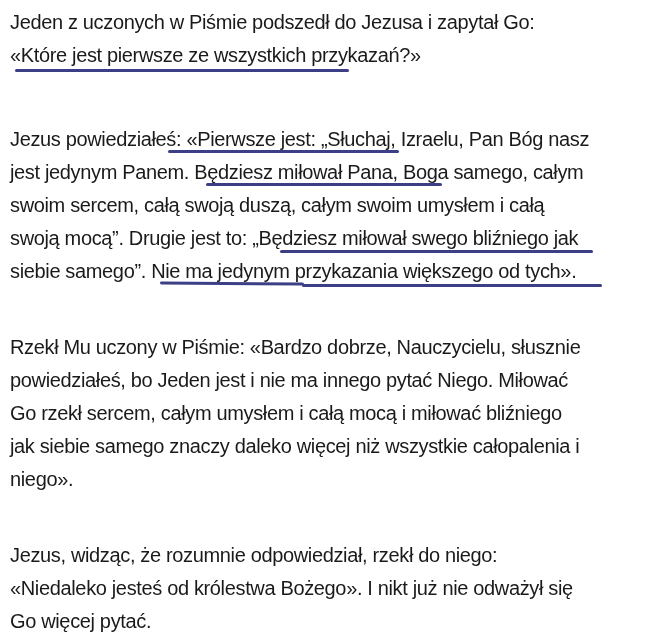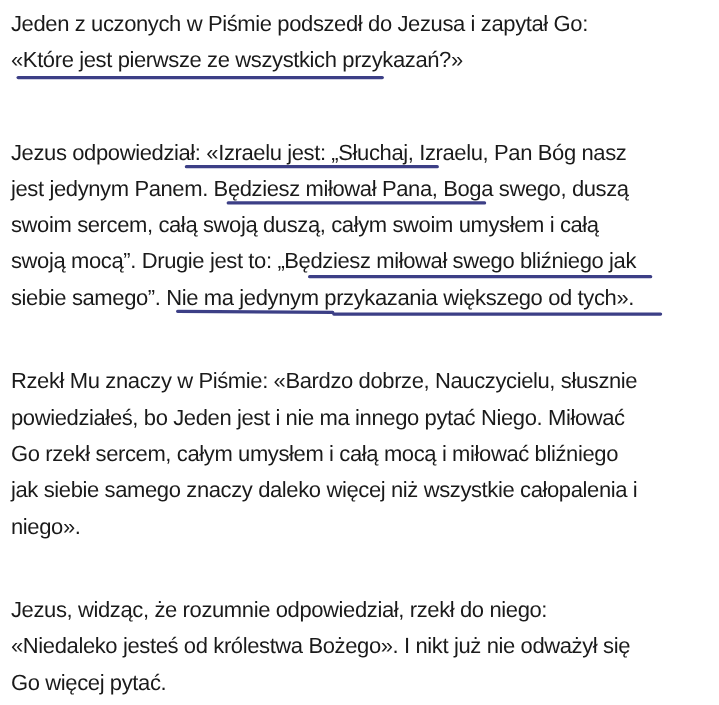--- a/index.html
+++ b/index.html
@@ -42,29 +42,29 @@
 <body>
 
 <div class="doc">
 
   <div>
     <div class="line" style="top:10px">Jeden z uczonych w Piśmie podszedł do Jezusa i zapytał Go:</div>
     <div class="line" style="top:43px">«Które jest pierwsze ze wszystkich przykazań?»</div>
   </div>
 
   <div>
-    <div class="line" style="top:127px">Jezus odpowiedział: «Izraelu jest: „Słuchaj, Izraelu, Pan Bóg nasz</div>
-    <div class="line" style="top:160px">jest jedynym Panem. Będziesz miłował Pana, Boga swego, duszą</div>
+    <div class="line" style="top:127px">Jezus powiedziałeś: «Pierwsze jest: „Słuchaj, Izraelu, Pan Bóg nasz</div>
+    <div class="line" style="top:160px">jest jedynym Panem. Będziesz miłował Pana, Boga samego, całym</div>
     <div class="line" style="top:193px">swoim sercem, całą swoją duszą, całym swoim umysłem i całą</div>
     <div class="line" style="top:226px">swoją mocą”. Drugie jest to: „Będziesz miłował swego bliźniego jak</div>
     <div class="line" style="top:259px">siebie samego”. Nie ma jedynym przykazania większego od tych».</div>
   </div>
 
   <div>
-    <div class="line" style="top:335px">Rzekł Mu znaczy w Piśmie: «Bardzo dobrze, Nauczycielu, słusznie</div>
+    <div class="line" style="top:335px">Rzekł Mu uczony w Piśmie: «Bardzo dobrze, Nauczycielu, słusznie</div>
     <div class="line" style="top:368px">powiedziałeś, bo Jeden jest i nie ma innego pytać Niego. Miłować</div>
     <div class="line" style="top:401px">Go rzekł sercem, całym umysłem i całą mocą i miłować bliźniego</div>
     <div class="line" style="top:434px">jak siebie samego znaczy daleko więcej niż wszystkie całopalenia i</div>
     <div class="line" style="top:467px">niego».</div>
   </div>
 
   <div>
     <div class="line" style="top:543px">Jezus, widząc, że rozumnie odpowiedział, rzekł do niego:</div>
     <div class="line" style="top:576px">«Niedaleko jesteś od królestwa Bożego». I nikt już nie odważył się</div>
     <div class="line" style="top:609px">Go więcej pytać.</div>

